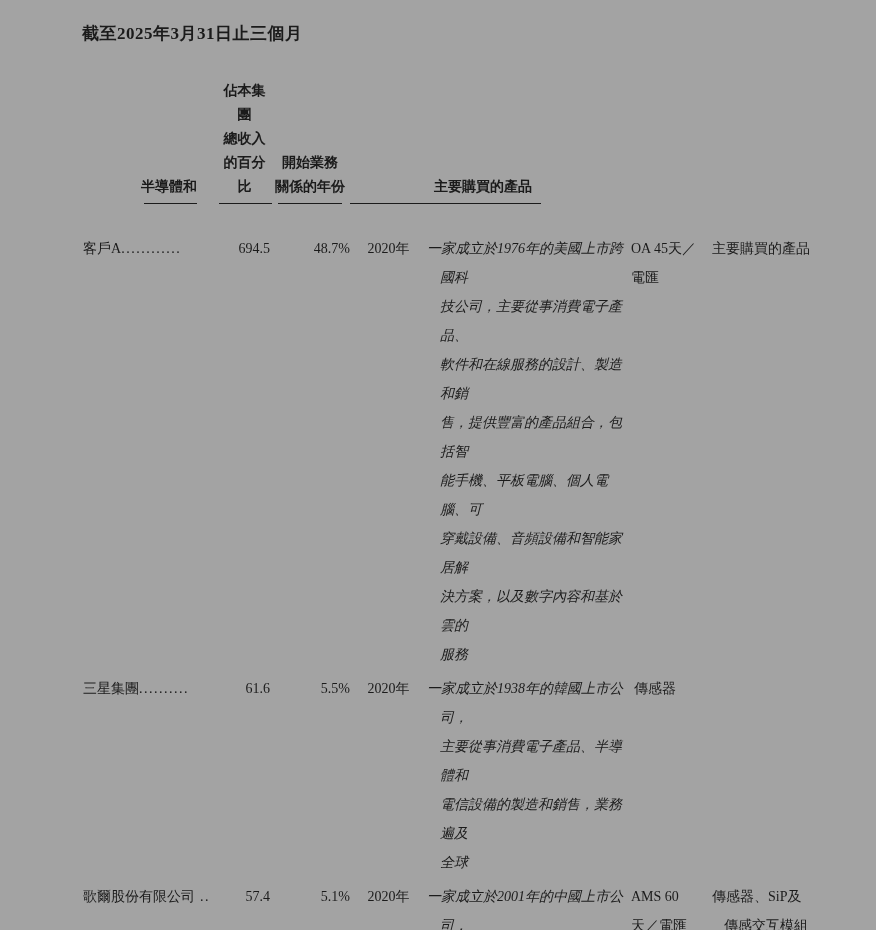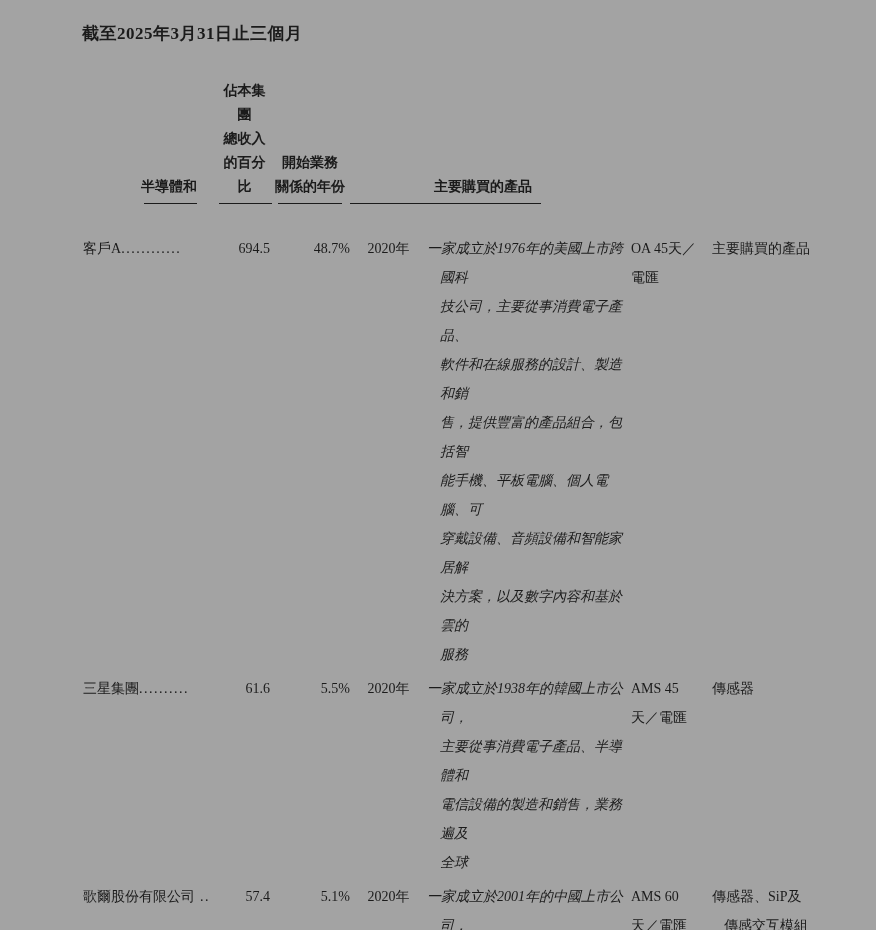--- a/index.html
+++ b/index.html
@@ -113,22 +113,20 @@
   <div class="grid row">
     <div class="c"></div>
     <div class="c label"><span>三星集團</span><span class="leader">..........</span></div>
     <div class="c amount">61.6</div>
     <div class="c pct">5.5%</div>
     <div class="c year">2020年</div>
     <div class="c desc lines">一家成立於1938年的韓國上市公司，
 主要從事消費電子產品、半導體和
 電信設備的製造和銷售，業務遍及
 全球</div>
-    <div class="c credit lines">AMS 45
-天／電匯</div>
     <div class="c products lines">傳感器</div>
   </div>
 
   <div class="grid row">
     <div class="c"></div>
     <div class="c label"><span>歌爾股份有限公司</span><span class="leader"> ..</span></div>
     <div class="c amount">57.4</div>
     <div class="c pct">5.1%</div>
     <div class="c year">2020年</div>
     <div class="c desc lines">一家成立於2001年的中國上市公司，

